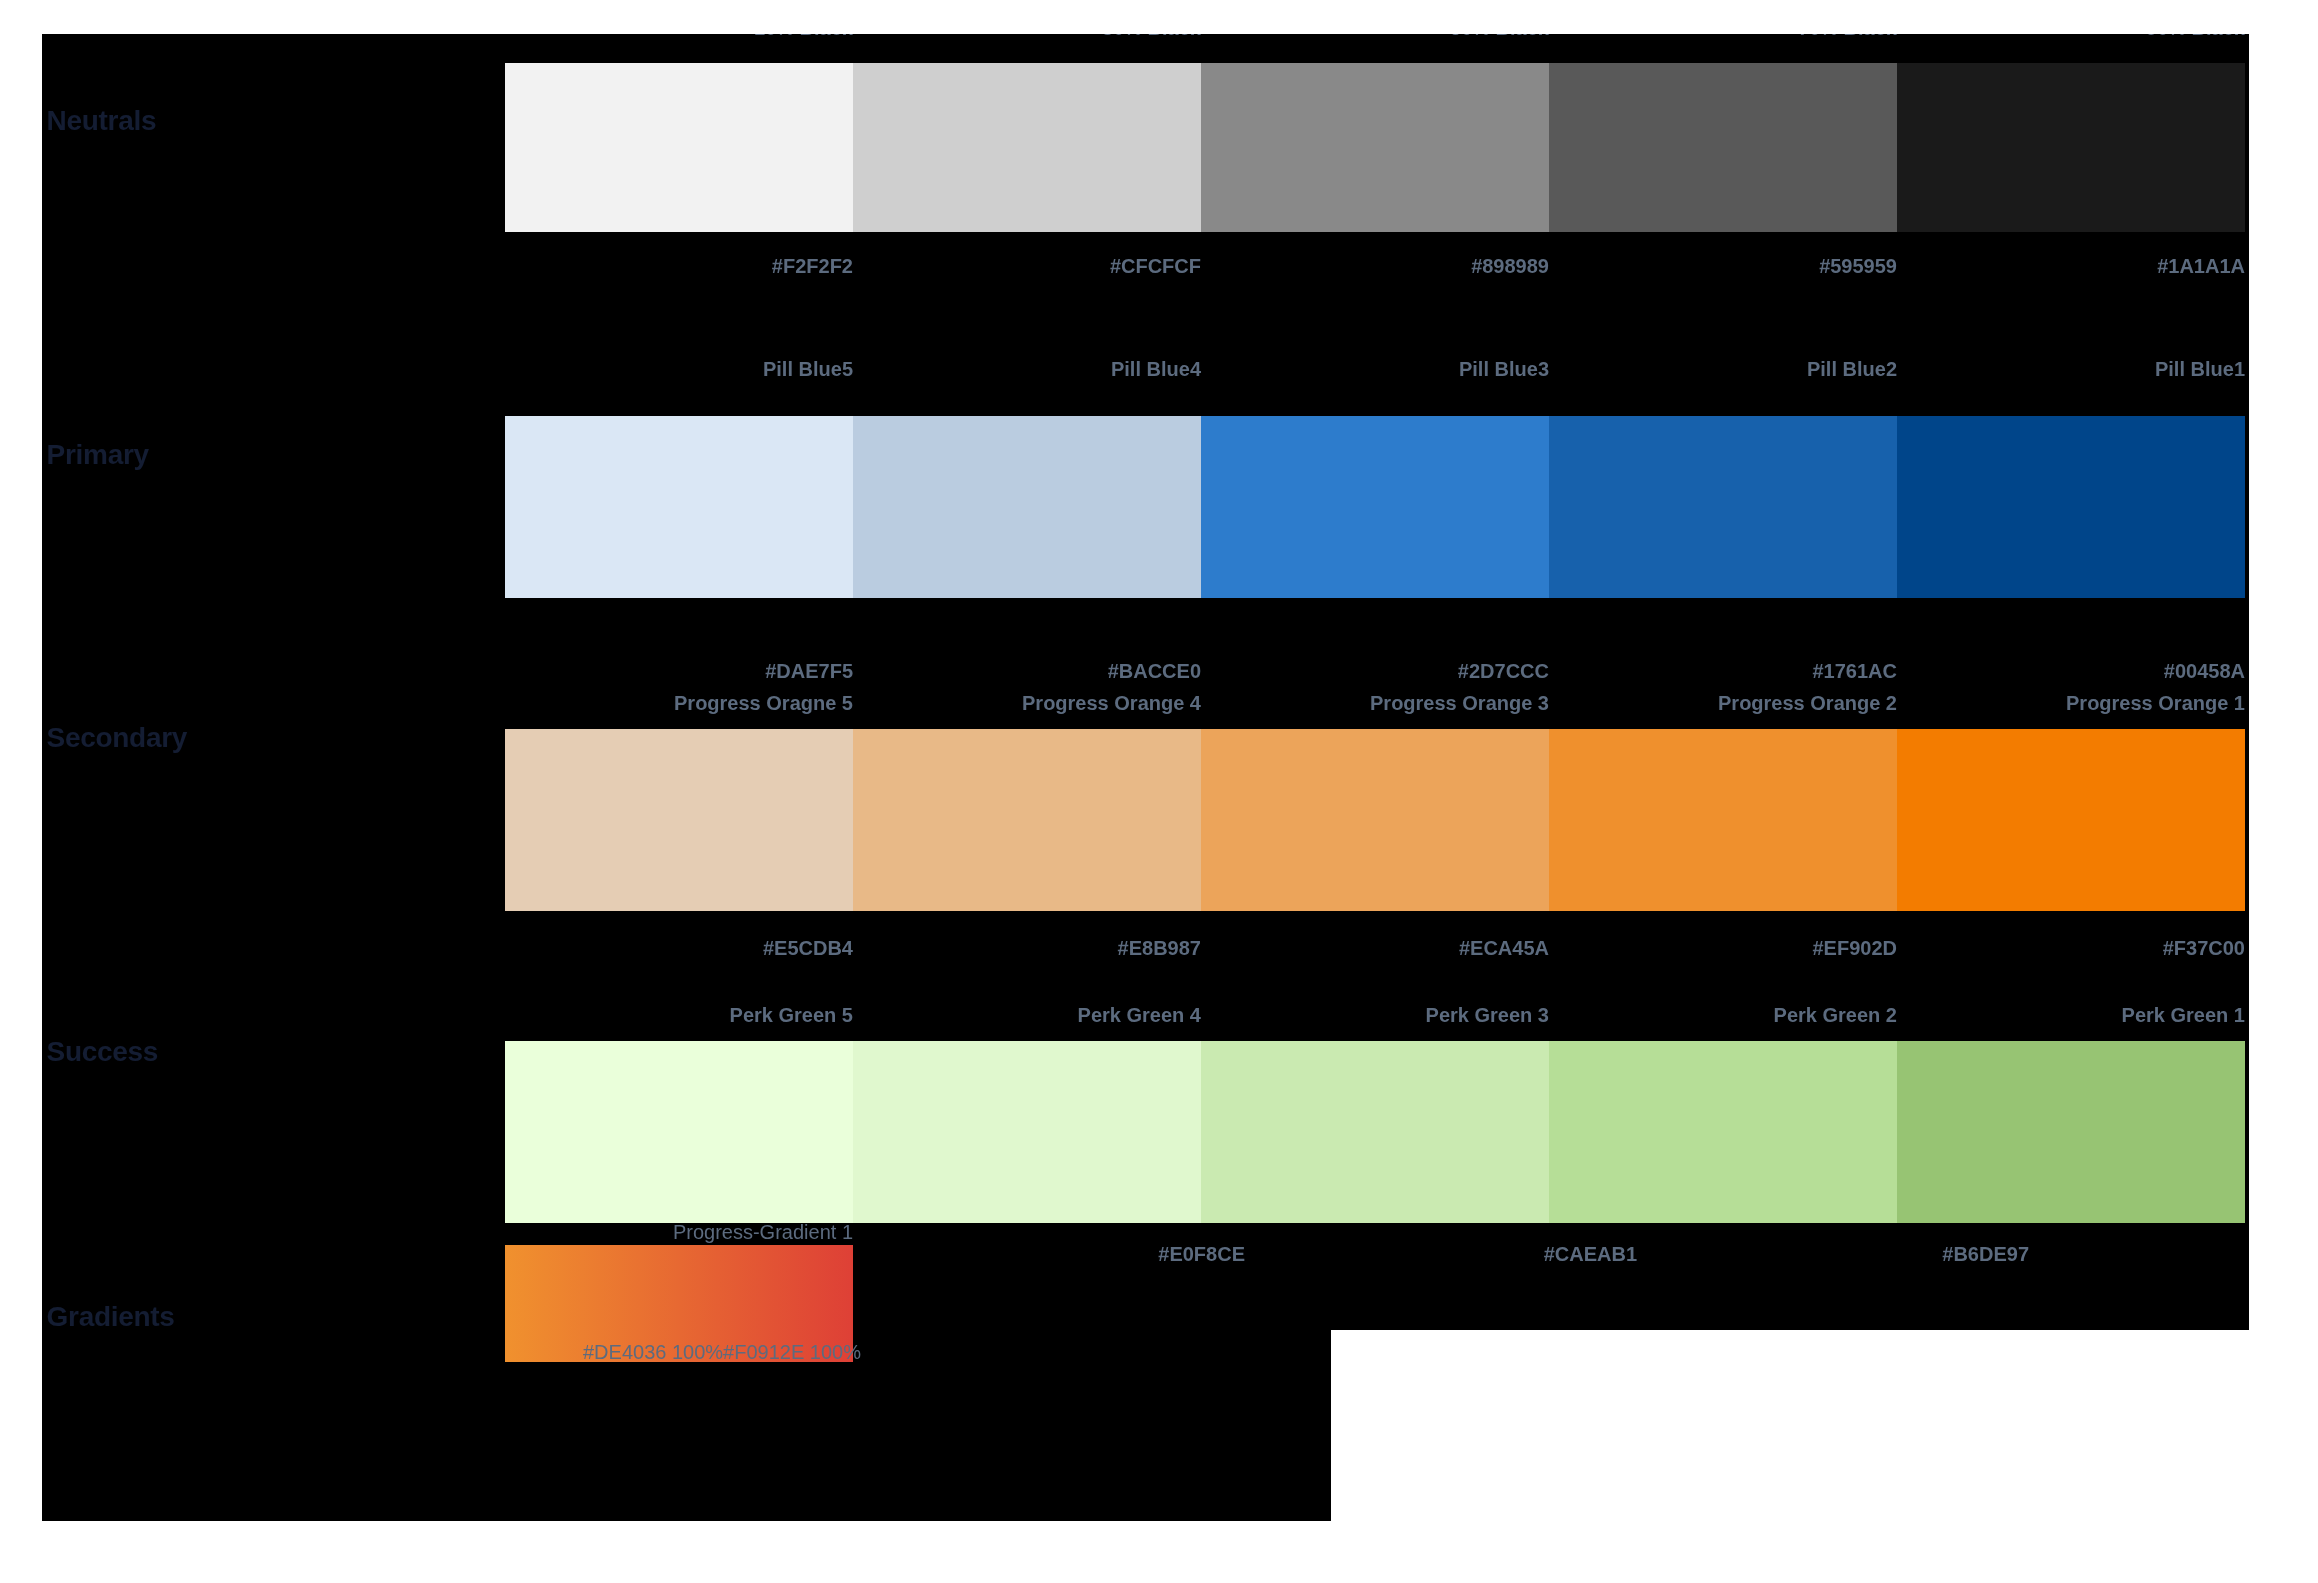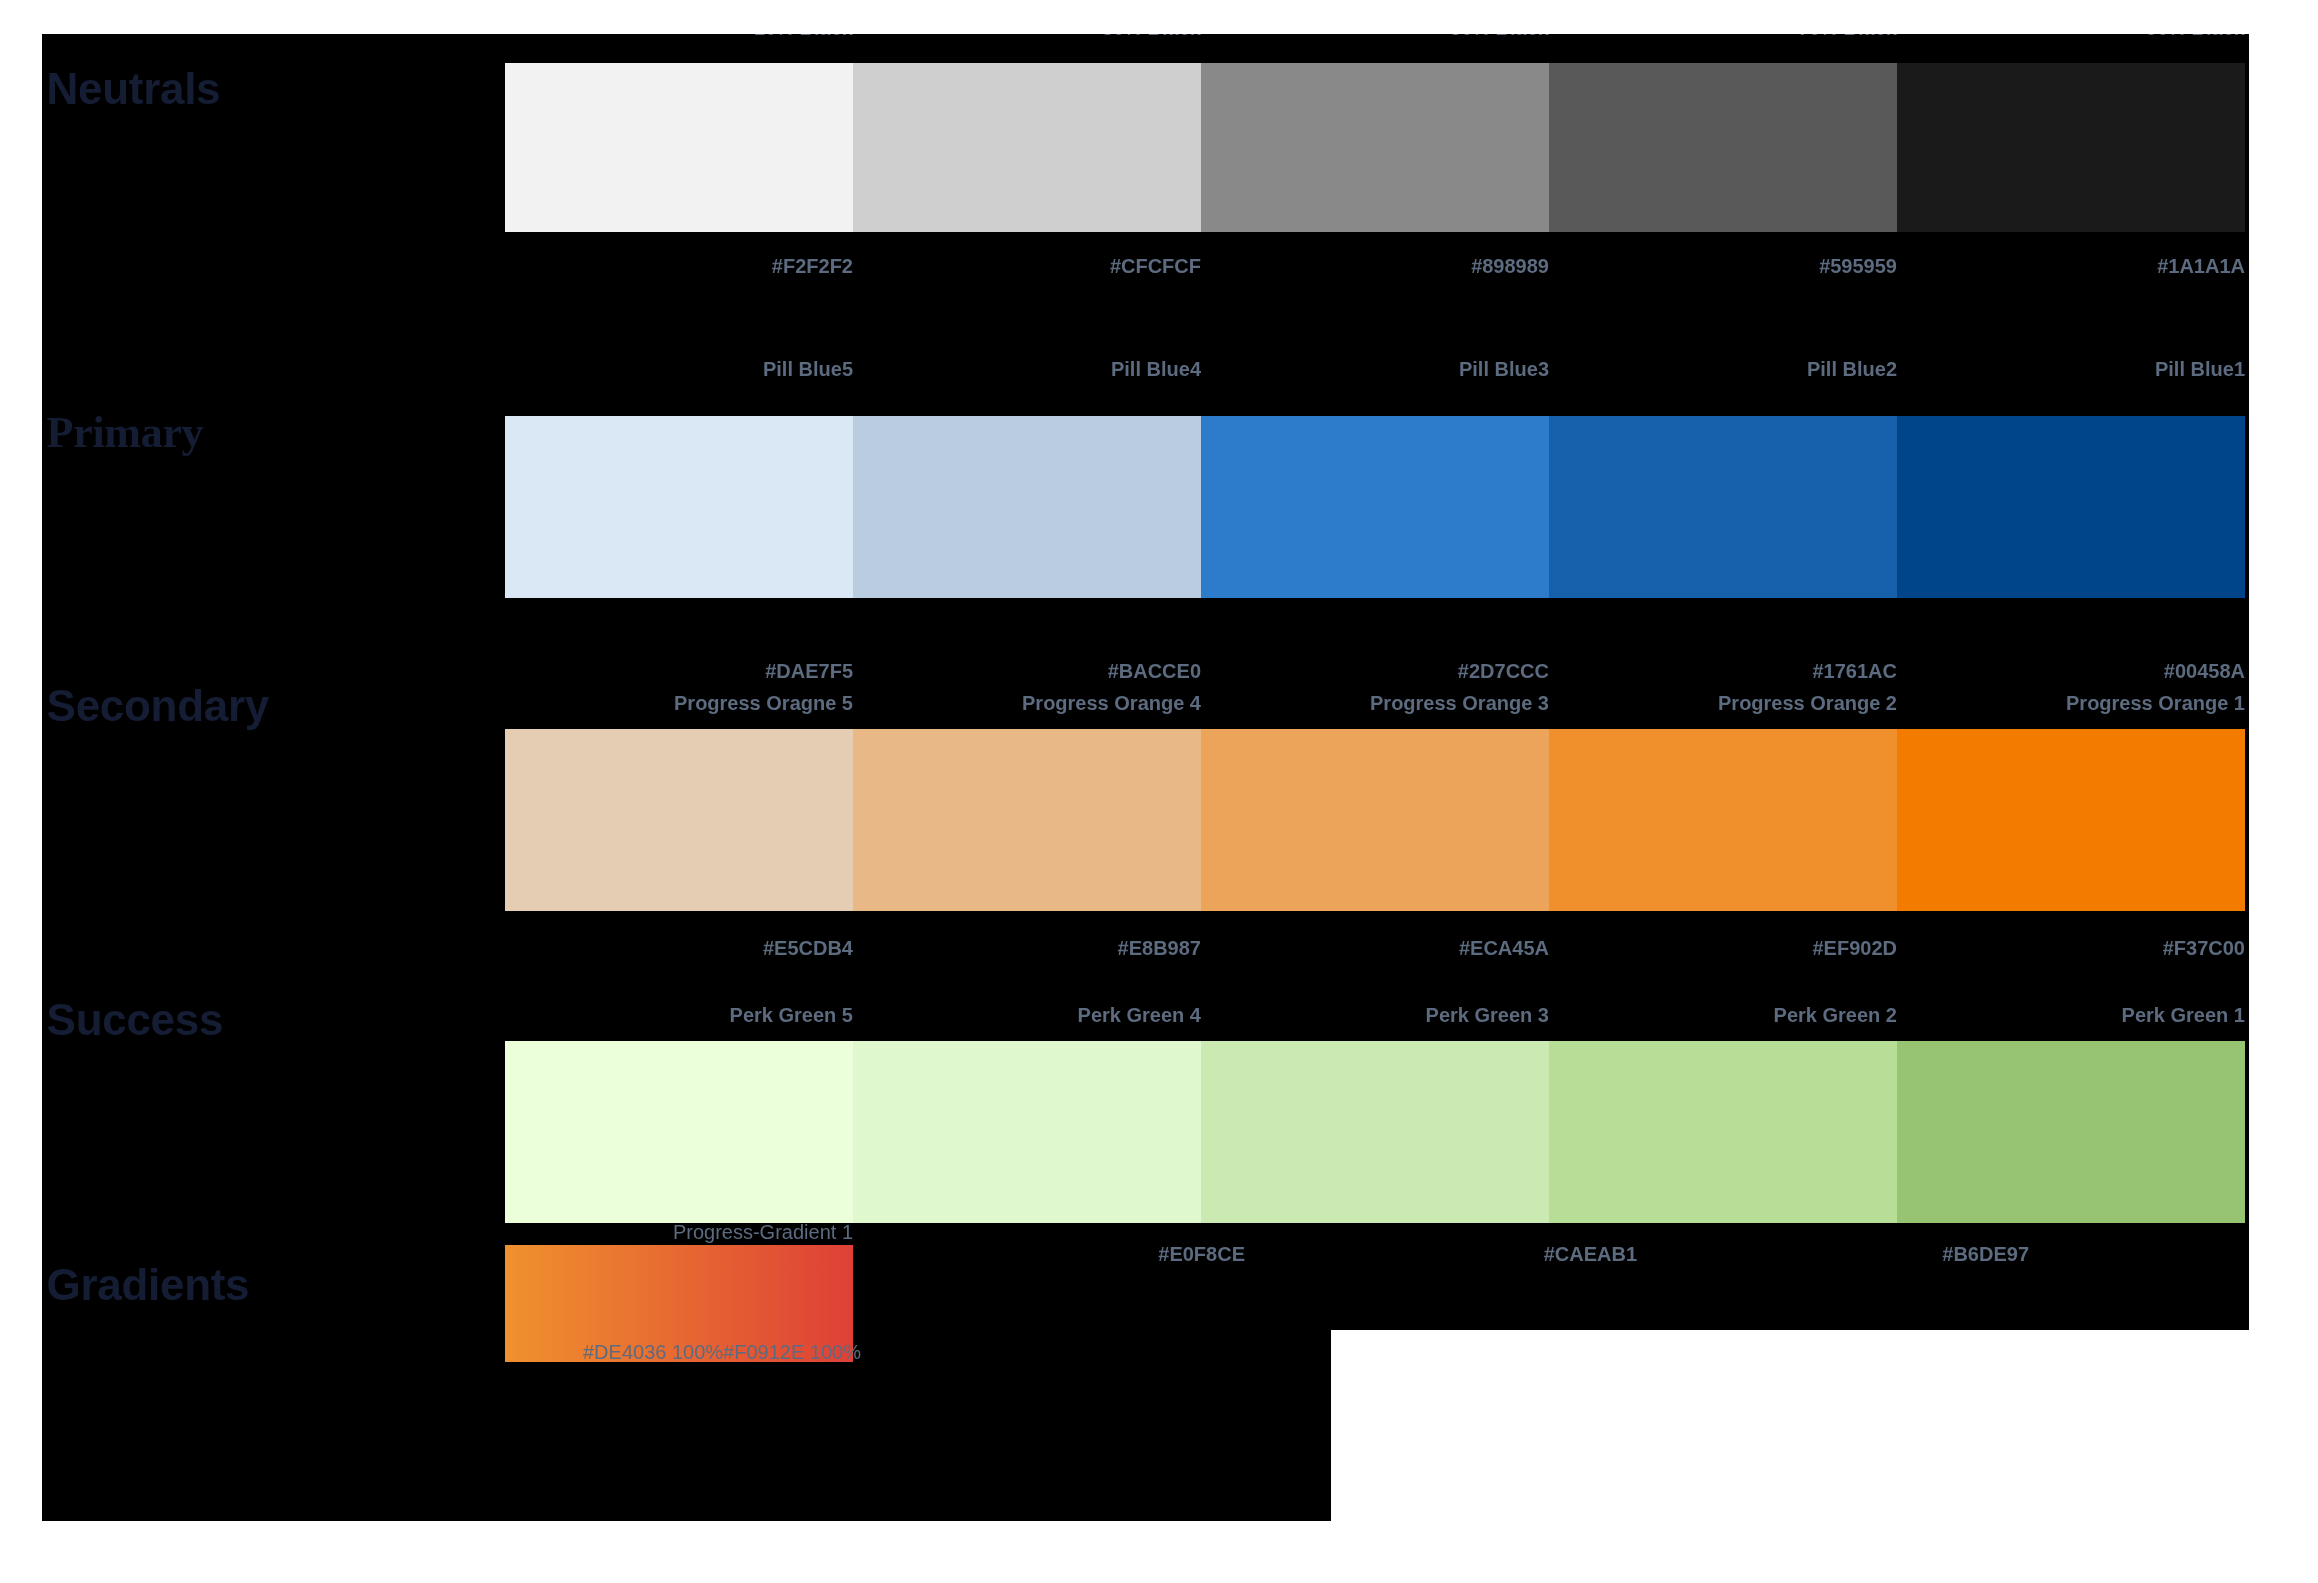--- a/index.html
+++ b/index.html
@@ -47,24 +47,25 @@
     position: absolute;
     left: 0;
     width: 2207px;
   }
 
   .section-heading {
     position: absolute;
     left: 4.6px;               
     color: #141d33;
     font-weight: 700;
-    font-size: 44px;
+    font-size: 28px;
     letter-spacing: -0.3px;
     line-height: 1;
     white-space: nowrap;
+    margin-top: 40px;
   }
 
   
   .strip {
     position: absolute;
     left: 463px;
     display: flex;
   }
   .col {
     width: 348px;
@@ -163,21 +164,21 @@
     <div class="hexes" style="top:222px;">
       <div class="cap">#F2F2F2</div>
       <div class="cap">#CFCFCF</div>
       <div class="cap">#898989</div>
       <div class="cap">#595959</div>
       <div class="cap">#1A1A1A</div>
     </div>
   </div>
 
   <div class="row">
-    <div class="section-heading" style="top:377px;font-family:Liberation Serif, serif;">Primary</div>
+    <div class="section-heading" style="top:367px;">Primary</div>
 
     <div class="labels" style="top:325px;">
       <div class="cap">Pill Blue5</div>
       <div class="cap">Pill Blue4</div>
       <div class="cap">Pill Blue3</div>
       <div class="cap">Pill Blue2</div>
       <div class="cap">Pill Blue1</div>
     </div>
 
     <div class="strip" style="top:382px; height:182px;">

